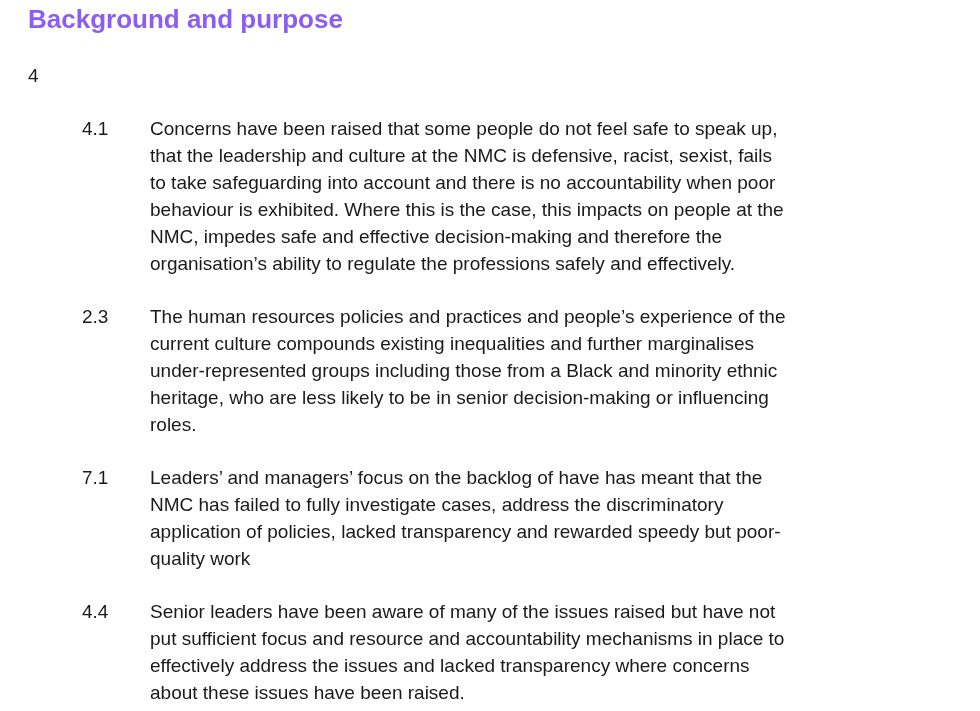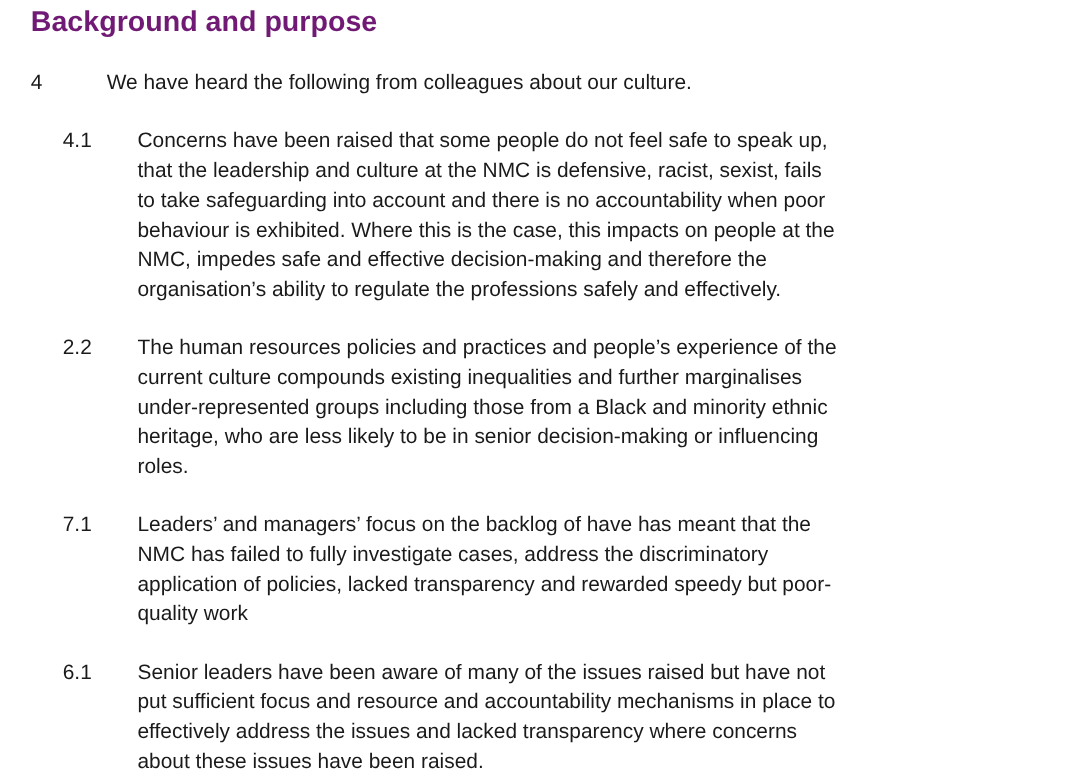--- a/index.html
+++ b/index.html
@@ -18,34 +18,34 @@
   .page {
     width: 980px;
     height: 711px;
     padding: 5px 20px 0 28px;
   }
   .heading {
     font-size: 26px;
     font-weight: bold;
     line-height: 28px;
     margin: 0 0 29px 0;
-    color: #701a75;
+    color: #8b5cf6;
   }
   .item {
     display: flex;
     align-items: flex-start;
     font-size: 19px;
     line-height: 27px;
     margin: 0 0 26px 0;
   }
   .item.level-1 .num {
     flex: 0 0 69px;
   }
   .item.level-2 {
-    margin-left: 29px;
+    margin-left: 54px;
   }
   .item.level-2 .num {
     flex: 0 0 68px;
   }
   .num {
     white-space: nowrap;
   }
   .txt {
     white-space: pre-line;
     width: 800px;
@@ -53,51 +53,50 @@
 </style>
 </head>
 <body>
 
 <div class="page">
 
   <h1 class="heading">Background and purpose</h1>
 
   <div class="item level-1">
     <span class="num">4</span>
-    <span class="txt">We have heard the following from colleagues about our culture.</span>
   </div>
 
   <div class="item level-2">
     <span class="num">4.1</span>
     <span class="txt">Concerns have been raised that some people do not feel safe to speak up,
 that the leadership and culture at the NMC is defensive, racist, sexist, fails
 to take safeguarding into account and there is no accountability when poor
 behaviour is exhibited. Where this is the case, this impacts on people at the
 NMC, impedes safe and effective decision-making and therefore the
 organisation’s ability to regulate the professions safely and effectively.</span>
   </div>
 
   <div class="item level-2">
-    <span class="num">2.2</span>
+    <span class="num">2.3</span>
     <span class="txt">The human resources policies and practices and people’s experience of the
 current culture compounds existing inequalities and further marginalises
 under-represented groups including those from a Black and minority ethnic
 heritage, who are less likely to be in senior decision-making or influencing
 roles.</span>
   </div>
 
   <div class="item level-2">
     <span class="num">7.1</span>
     <span class="txt">Leaders’ and managers’ focus on the backlog of have has meant that the
 NMC has failed to fully investigate cases, address the discriminatory
 application of policies, lacked transparency and rewarded speedy but poor-
 quality work</span>
   </div>
 
   <div class="item level-2">
-    <span class="num">6.1</span>
+    <span class="num">4.4</span>
     <span class="txt">Senior leaders have been aware of many of the issues raised but have not
 put sufficient focus and resource and accountability mechanisms in place to
 effectively address the issues and lacked transparency where concerns
 about these issues have been raised.</span>
   </div>
 
 </div>
 
 </body></html>

